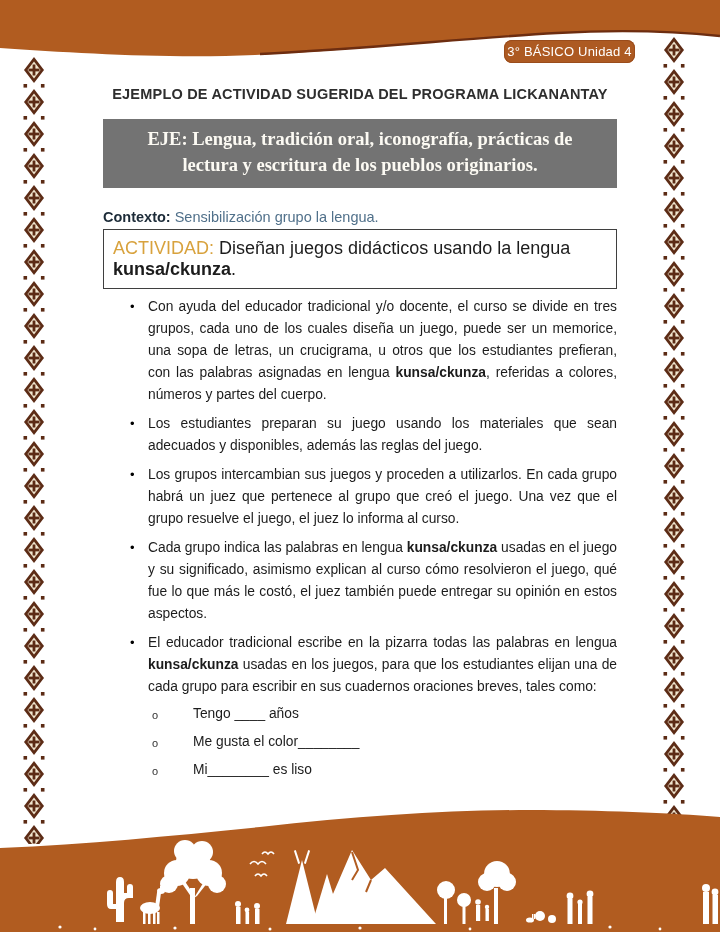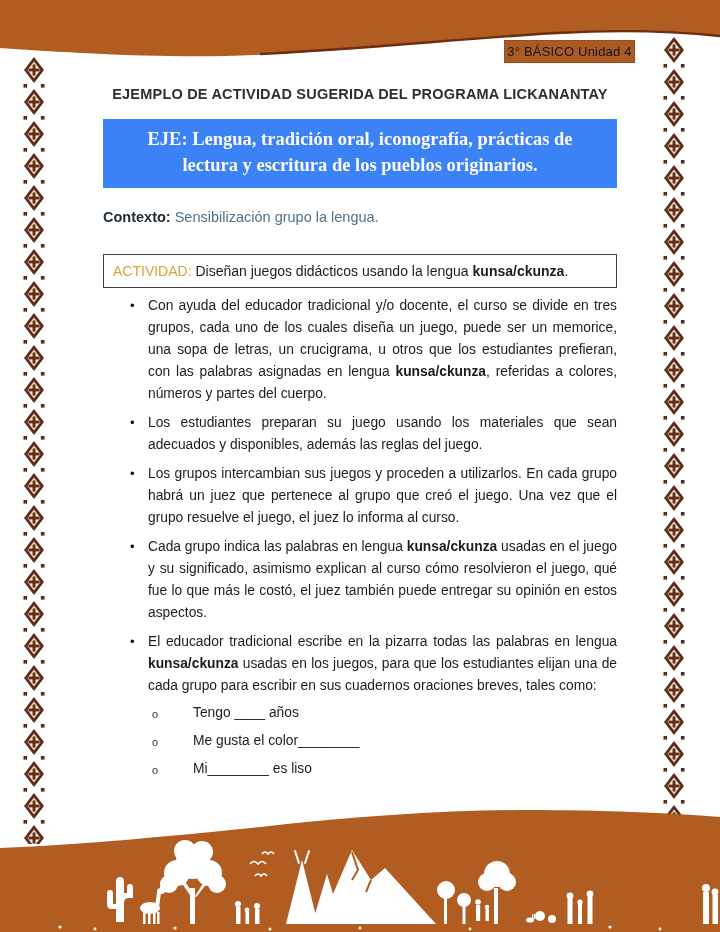--- a/index.html
+++ b/index.html
@@ -6,46 +6,46 @@
   body{
     width:720px;height:932px;position:relative;overflow:hidden;
     background:#ffffff;
     font-family:"Liberation Sans", sans-serif;
     color:#212121;
   }
   
   .top-band{position:absolute;top:0;left:0;width:720px;height:70px;}
   .unit-badge{
     position:absolute;top:40px;left:504px;width:131px;height:23px;
-    background:#ad5a22;border-radius:0;
+    background:#ad5a22;border-radius:8px;
     display:flex;align-items:center;justify-content:center;
-    color:#0f172a;font-size:13px;letter-spacing:.2px;
+    color:#ffffff;font-size:13px;letter-spacing:.2px;
     box-shadow:0 0 0 1px #9a4c1b inset;
   }
   
   .border-left{position:absolute;left:23px;top:56px;}
   .border-right{position:absolute;left:663px;top:36px;}
   
   .content{position:absolute;left:103px;top:86px;width:514px;}
   .page-title{
     font-size:14.5px;font-weight:bold;color:#2e2e2e;text-align:center;
     letter-spacing:.2px;margin:0;
   }
   .eje-banner{
-    margin-top:17px;background:#3b82f6;color:#fcfaf3;
+    margin-top:17px;background:#737373;color:#fcfaf3;
     font-family:"Liberation Serif", serif;font-weight:bold;
     font-size:18.5px;line-height:1.4;text-align:center;
     padding:8px 16px 9px 16px;
   }
   .contexto-line{margin-top:21px;font-size:14.5px;}
   .contexto-label{font-weight:bold;color:#1c2b38;}
   .contexto-value{color:#50708a;}
   .actividad-box{
-    margin-top:29px;border:1px solid #3f3f3f;
-    padding:8px 9px;font-size:14px;color:#1c1c1c;
+    margin-top:4px;border:1px solid #3f3f3f;
+    padding:8px 9px;font-size:18px;color:#1c1c1c;
   }
   .gold{color:#d8a23d;}
   .bold{font-weight:bold;}
   .ejemplos-heading{margin-top:25px;font-size:14px;font-weight:bold;color:#111;}
   .bullet-list{margin:7px 0 0 0;padding:0;list-style:none;}
   .bullet-list li{
     position:relative;padding-left:45px;margin:0 0 7px 0;
     font-size:13.8px;line-height:22px;text-align:justify;color:#1c1c1c;
   }
   .bullet-list li .marker{

